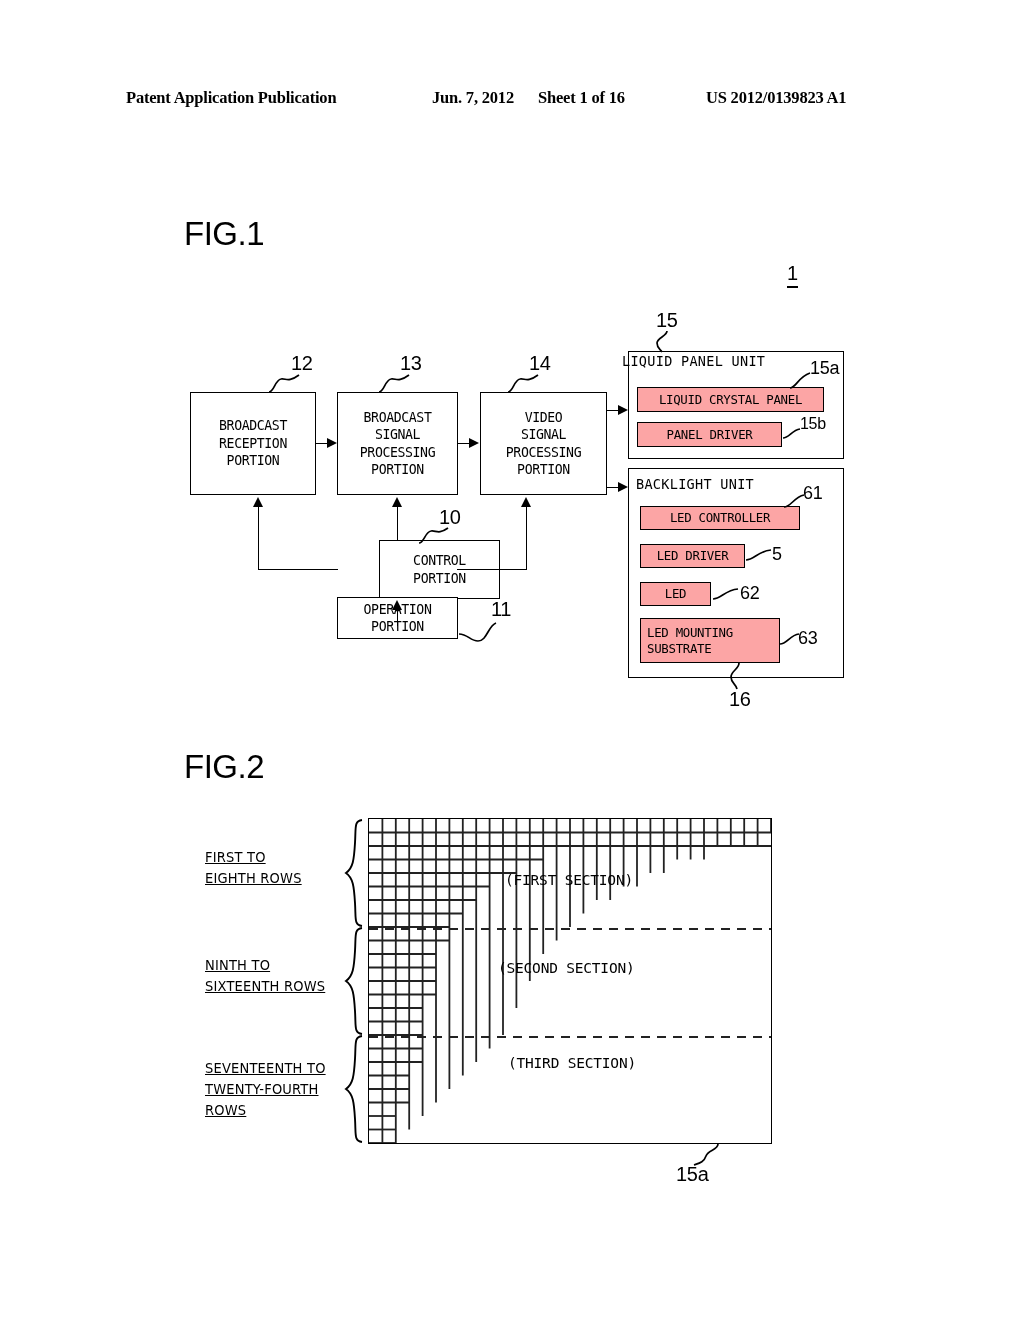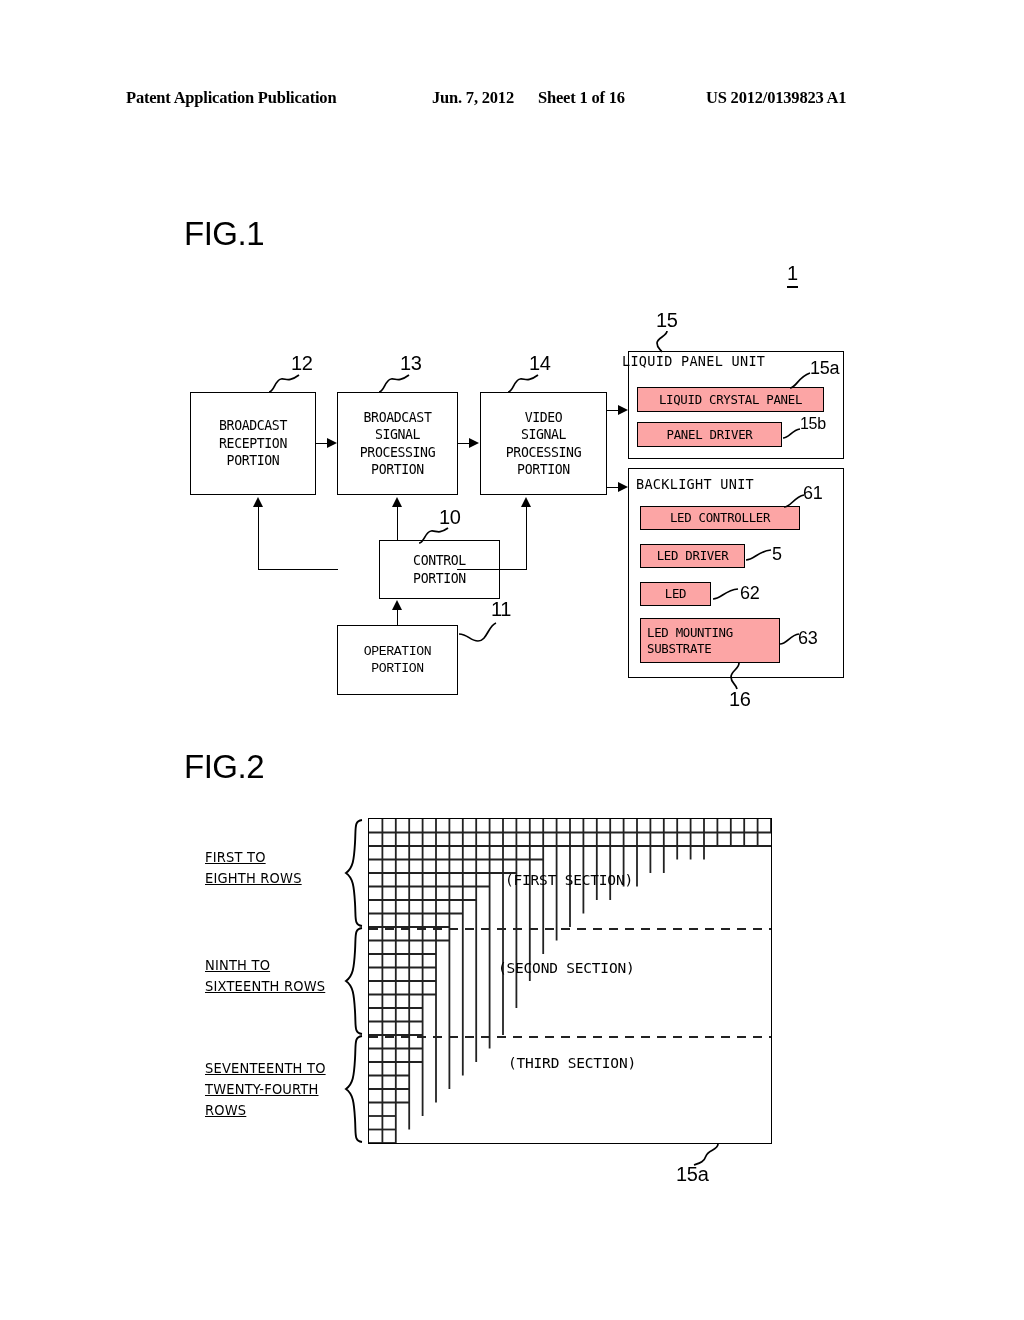--- a/index.html
+++ b/index.html
@@ -231,21 +231,21 @@
 
 <div class="box" style="left:337px; top:540px; width:121px; height:59px;margin-left:42px;">
   <span class="ln">CONTROL</span>
   <span class="ln">PORTION</span>
 </div>
 <div class="ref" style="left:439px; top:506px;">10</div>
 <svg class="leader" style="left:418px; top:526px;" width="32" height="20">
   <path d="M1,17 C6,17 7,6 13,5 C18,4 20,9 30,2" stroke="#000" stroke-width="1.7" fill="none"></path>
 </svg>
 
-<div class="box" style="left:337px; top:625px; width:121px; height:70px;font-family:Liberation Mono, monospace;">
+<div class="box" style="left:337px; top:597px; width:121px; height:42px;">
   <span class="ln">OPERATION</span>
   <span class="ln">PORTION</span>
 </div>
 <div class="ref" style="left:491px; top:598px;">11</div>
 <svg class="leader" style="left:458px; top:620px;" width="40" height="24">
   <path d="M1,14 C10,14 12,21 20,21 C29,21 30,6 38,3" stroke="#000" stroke-width="1.7" fill="none"></path>
 </svg>
 
 <div class="vline" style="left:397px; top:609px; height:17px;"></div>
 <div class="arrow-u" style="left:392px; top:600px;"></div>

